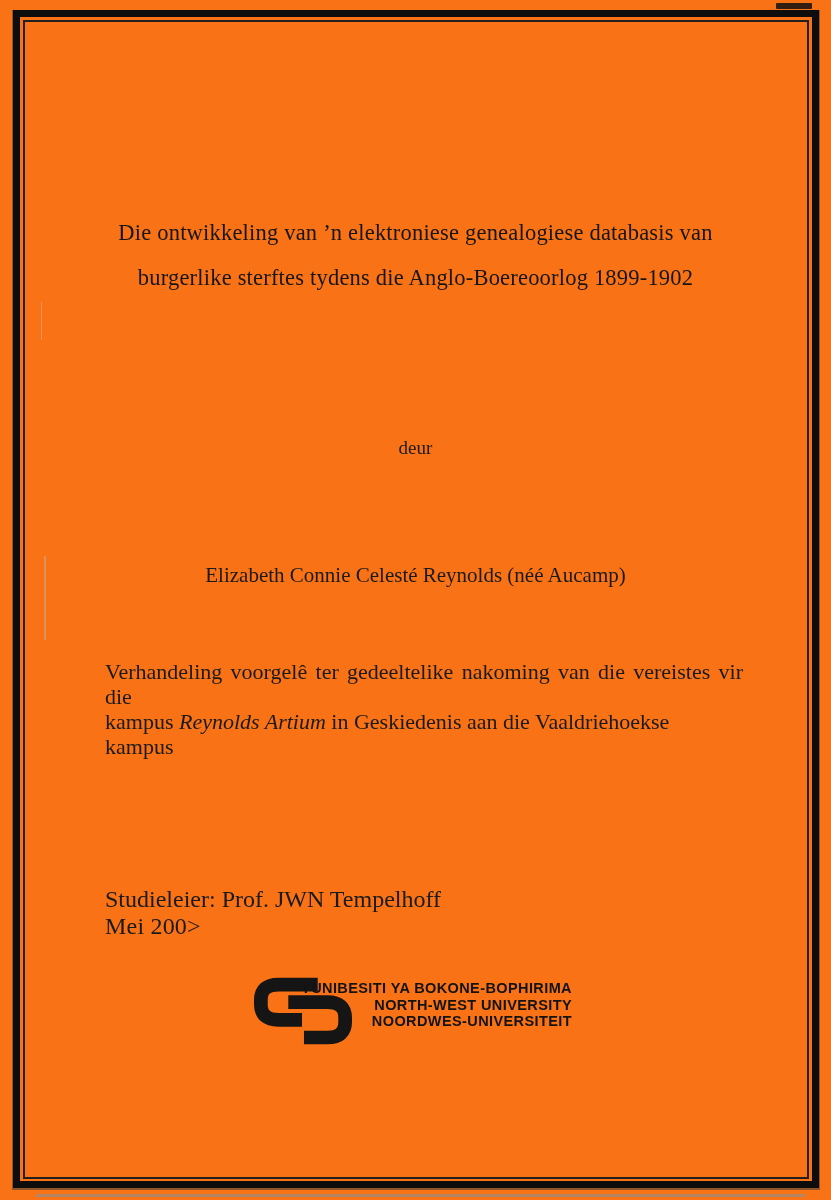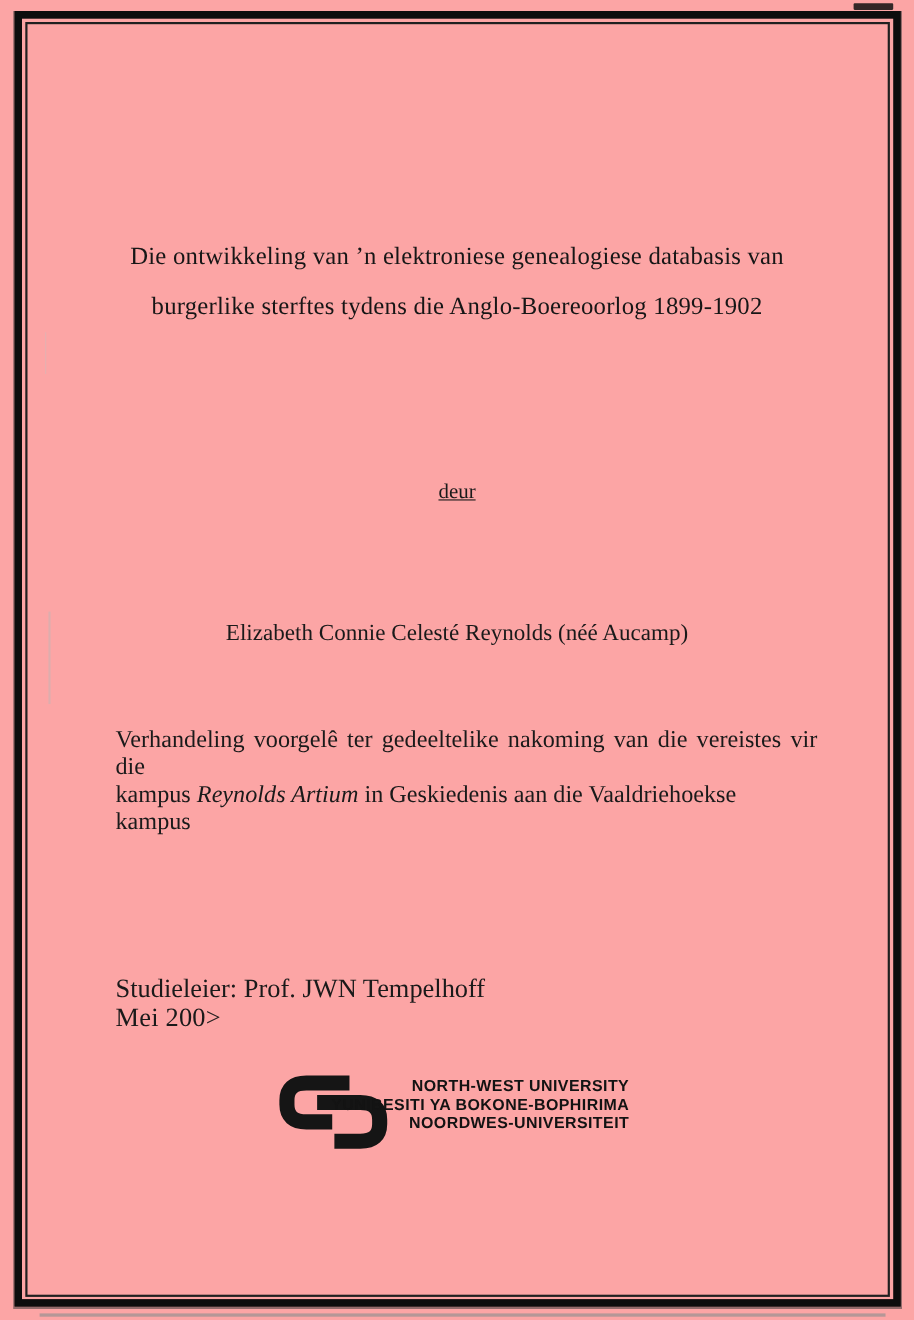--- a/index.html
+++ b/index.html
@@ -4,21 +4,21 @@
 <style>
   html, body {
     margin: 0;
     padding: 0;
     background: #e8e8e8;
   }
   .page {
     position: relative;
     width: 831px;
     height: 1200px;
-    background: #fca5a5;
+    background: #f97316;
     overflow: hidden;
     font-family: "Liberation Serif", "DejaVu Serif", serif;
     color: #1a1a1a;
   }
   
   .frame-outer {
     position: absolute;
     left: 13px; top: 10px; right: 12px; bottom: 12px;
     border: 7px solid #0d0d0d;
     box-shadow: 0 1px 0 1px rgba(60,60,60,.55);
@@ -37,21 +37,20 @@
     line-height: 45px;
     letter-spacing: 0.2px;
     color: #161616;
   }
   .byline {
     position: absolute;
     left: 0; right: 0; top: 436px;
     text-align: center;
     font-size: 19px;
     line-height: 24px;
-    text-decoration: underline;
   }
   .author-name {
     position: absolute;
     left: 0; right: 0; top: 520px;
     text-align: center;
     font-size: 21px;
     line-height: 26px;
     margin-top: 42px;
   }
   .submission-statement {
@@ -133,19 +132,19 @@
     <div>Studieleier: Prof. JWN Tempelhoff</div>
     <div class="date-line">Mei 200&gt;</div>
   </div>
 
   <div class="university-logo">
     <svg class="logo-mark" viewBox="0 0 102 78" xmlns="http://www.w3.org/2000/svg">
       <path d="M 66 10 H 26 Q 8 10 8 26 V 30 Q 8 46 26 46 H 50" fill="none" stroke="#151515" stroke-width="14" stroke-linecap="butt"></path>
       <path d="M 36 28 H 76 Q 94 28 94 44 V 48 Q 94 64 76 64 H 52" fill="none" stroke="#151515" stroke-width="14" stroke-linecap="butt"></path>
     </svg>
     <div class="logo-wordmark">
+      <div>YUNIBESITI YA BOKONE-BOPHIRIMA</div>
       <div>NORTH-WEST UNIVERSITY</div>
-      <div>YUNIBESITI YA BOKONE-BOPHIRIMA</div>
       <div>NOORDWES-UNIVERSITEIT</div>
     </div>
   </div>
 
 </div>
 
 </body></html>

